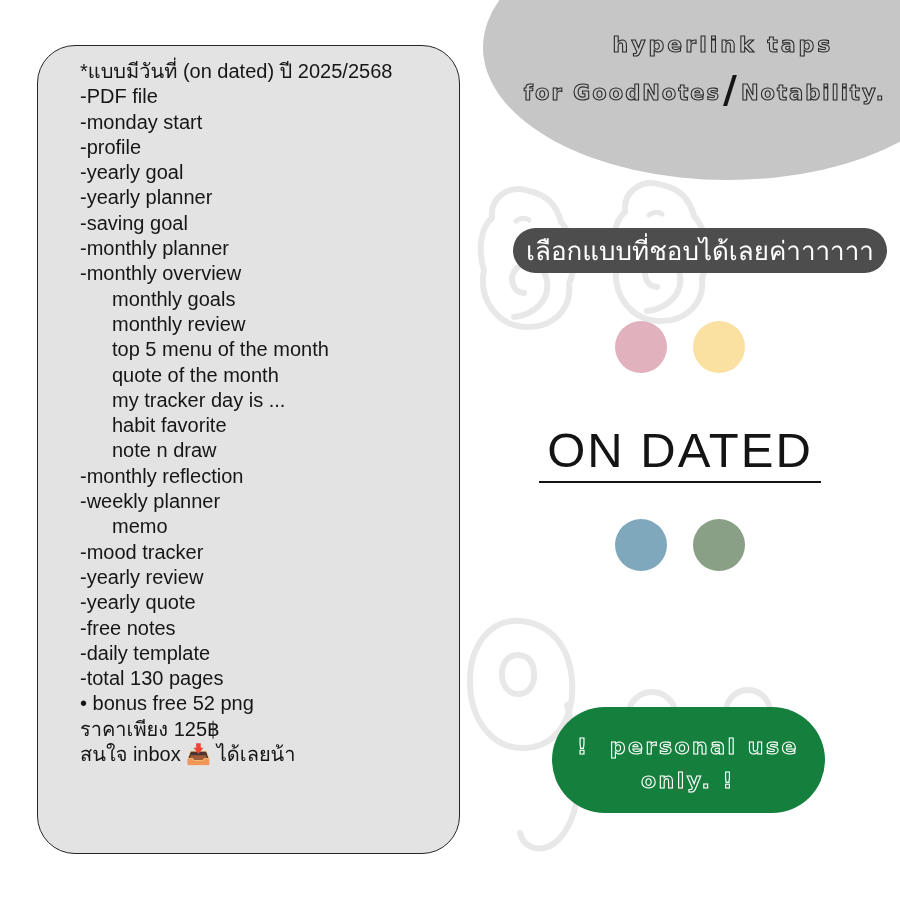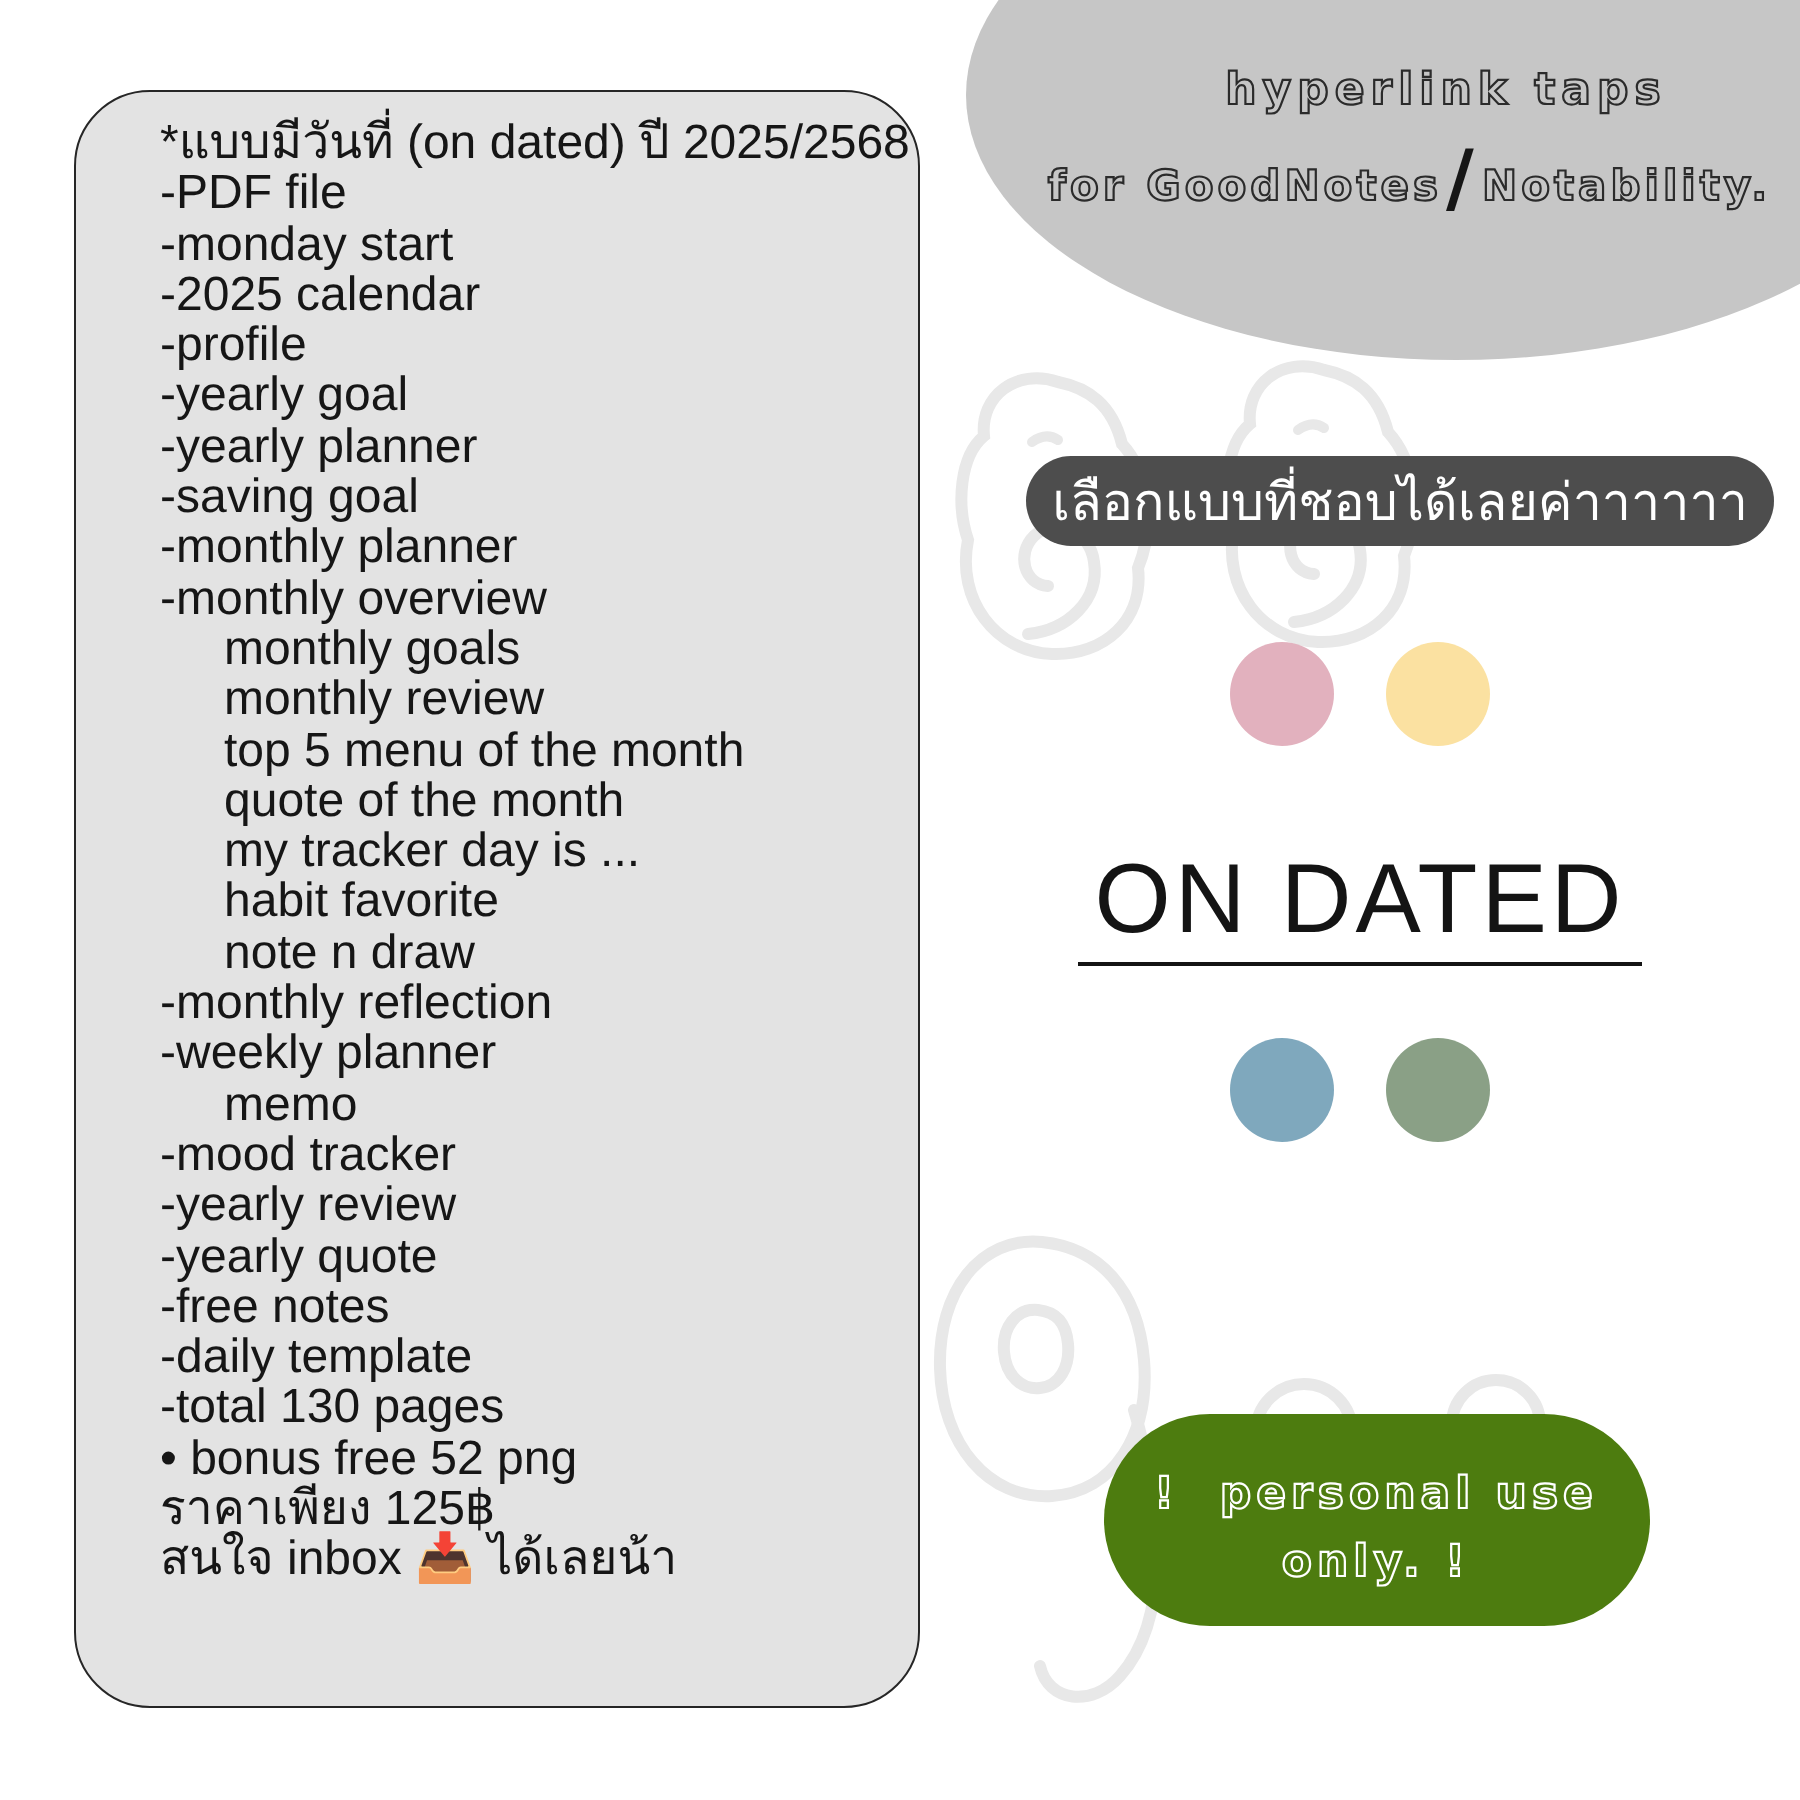--- a/index.html
+++ b/index.html
@@ -10,21 +10,21 @@
   }
   
   .doodles-svg{position:absolute;left:0;top:0;z-index:0;pointer-events:none;}
 
   
   .panel{
     position:absolute;left:37px;top:45px;width:423px;height:809px;
     box-sizing:border-box;
     background:#e3e3e3;border:1.6px solid #262626;border-radius:38px;
     padding:13px 16px 0 42px;
-    font-size:24px;line-height:25.3px;color:#161616;
+    font-size:20px;line-height:25.3px;color:#161616;
     z-index:2;
   }
   .panel-title{white-space:nowrap;}
   .feature-line{white-space:nowrap;}
   .feature-line.indent{padding-left:32px;}
 
   
   .blob-top{
     position:absolute;left:483px;top:-85px;width:490px;height:265px;
     background:#c6c6c6;border-radius:50%;z-index:1;
@@ -54,21 +54,21 @@
   
   .ondated-wrap{position:absolute;left:460px;top:422px;width:440px;text-align:center;z-index:2;}
   .ondated{
     display:inline-block;font-size:49px;letter-spacing:2px;color:#141414;
     border-bottom:2.5px solid #141414;padding:0 8px 3px 8px;white-space:nowrap;
   }
 
   
   .pill{
     position:absolute;left:552px;top:707px;width:273px;height:106px;
-    background:#4d7c0f;border-radius:53px;z-index:2;
+    background:#15803d;border-radius:53px;z-index:2;
   }
   .outline-white{fill:none;stroke:#ffffff;stroke-width:1.1px;
     font-family:"DejaVu Sans",sans-serif;font-weight:600;white-space:pre;}
 </style>
 </head>
 <body>
 
 <svg class="doodles-svg" width="900" height="900" viewBox="0 0 900 900">
   <g id="scribble-e" fill="none" stroke="#e8e8e8" stroke-width="6" stroke-linecap="round">
     <path d="M 529 191 C 508 184 490 198 492 218 C 480 228 478 252 484 270 C 478 300 498 326 526 327 C 552 328 572 310 569 284 C 578 262 574 236 561 222 C 556 202 544 194 529 191 Z"></path>
@@ -83,21 +83,20 @@
     <circle cx="652" cy="716" r="24"></circle>
     <circle cx="748" cy="712" r="22"></circle>
   </g>
 </svg>
 
 <div class="panel">
   <div class="panel-title">*แบบมีวันที่ (on dated) ปี 2025/2568</div>
   <div>
       <div class="feature-line">-PDF file</div>
       <div class="feature-line">-monday start</div>
-      <div class="feature-line">-2025 calendar</div>
       <div class="feature-line">-profile</div>
       <div class="feature-line">-yearly goal</div>
       <div class="feature-line">-yearly planner</div>
       <div class="feature-line">-saving goal</div>
       <div class="feature-line">-monthly planner</div>
       <div class="feature-line">-monthly overview</div>
       <div class="feature-line indent">monthly goals</div>
       <div class="feature-line indent">monthly review</div>
       <div class="feature-line indent">top 5 menu of the month</div>
       <div class="feature-line indent">quote of the month</div>

